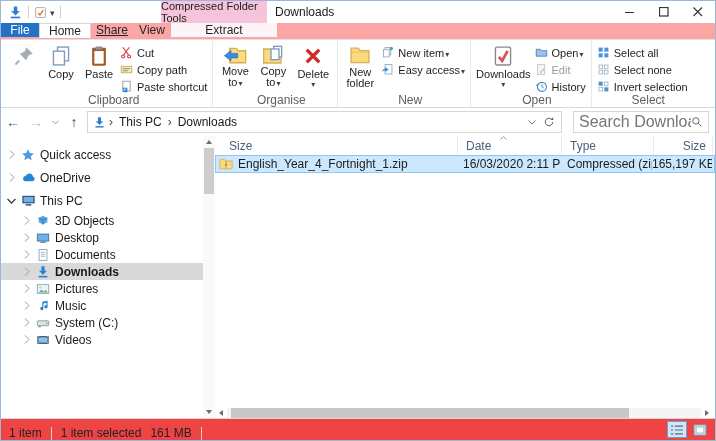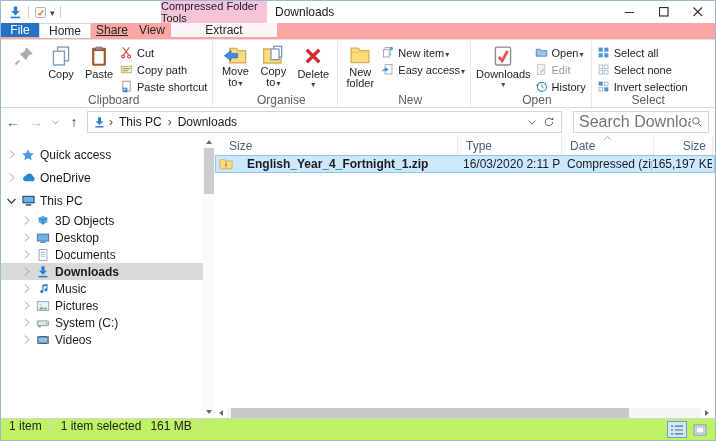--- a/index.html
+++ b/index.html
@@ -92,32 +92,32 @@
   .fl-header { display:grid; grid-template-columns:242px 104px 92px 60px; height:19px; align-items:center;
                color:#4a617f; font-size:12px; }
   .hc { position:relative; height:100%; display:flex; align-items:center; padding-left:14px; }
   .hc.date, .hc.type { border-left:1px solid #ececec; padding-left:8px; }
   .hc.size { border-left:1px solid #ececec; border-right:1px solid #ececec; justify-content:flex-end; padding:0 6px 0 0; }
   .sort-caret { position:absolute; top:0; left:42px; line-height:5px; }
 
   .fl-row { display:grid; grid-template-columns:240px 104px 92px 60px; height:18px; align-items:center;
             font-size:12px; color:#1c1c1c; background:#cce8ff; border:1px solid #8fc6f2; }
   .cell { overflow:hidden; white-space:nowrap; }
-  .cell.name { display:flex; align-items:center; gap:14px; padding-left:3px; font-weight:bold; }
+  .cell.name { display:flex; align-items:center; gap:5px; padding-left:3px; font-weight:normal; }
   .cell.date, .cell.type { padding-left:7px; }
   .cell.size { text-align:right; padding-right:6px; }
 
   .hscroll { position:absolute; left:0; right:2px; bottom:0; height:10px; display:flex; align-items:center; }
   .harrow { width:12px; height:10px; display:flex; align-items:center; justify-content:center; }
   .htrack { flex:1; height:10px; position:relative; background:#f5f5f5; }
   .hthumb { position:absolute; left:4px; top:0; height:10px; width:84%; background:#c8c8c8; }
 
   
-  .statusbar { flex:0 0 22px; border-top:1px solid #d6d6d6; display:flex; align-items:flex-start;
-               padding:0 8px; gap:9px; font-size:12px; color:#222; position:relative; background:#bef264; }
+  .statusbar { flex:0 0 22px; border-top:1px solid #d6d6d6; display:flex; align-items:flex-end;
+               padding:0 8px; gap:9px; font-size:12px; color:#222; position:relative; background:#ef4444; }
   .sb-sep { width:1px; height:13px; background:#d4d4d4; }
   .viewbtns { position:absolute; right:5px; top:2px; display:flex; gap:3px; }
   .viewbtn { width:20px; height:17px; display:flex; align-items:center; justify-content:center; border:1px solid transparent; }
   .viewbtn.active { border-color:#66a0da; background:#d3e6f8; }
 
   svg { display:block; }
 </style>
 </head>
 <body>
 
@@ -533,48 +533,48 @@
           </span>
         <span class="slabel" style="font-weight:bold;">Downloads</span>
       </div>
       <div class="side-item child">
         <span class="chev">
             <svg width="6" height="9" viewBox="0 0 6 9">
               <path d="M1 0.5l4 4-4 4" stroke="#9a9a9a" fill="none"></path>
             </svg>
           </span>
         <span class="sicon">
-            <svg width="13" height="13" viewBox="0 0 16 16">
-              <path d="M6.5 3.5L13 2v7.6a2 2 0 11-1.4-1.9V4.5L7.9 5.6v6.2a2 2 0 11-1.4-1.9z" fill="#2f7fd0"></path>
-            </svg>
-          </span>
-        <span class="slabel">Music</span>
-      </div>
-      <div class="side-item child">
-        <span class="chev">
-            <svg width="6" height="9" viewBox="0 0 6 9">
-              <path d="M1 0.5l4 4-4 4" stroke="#9a9a9a" fill="none"></path>
-            </svg>
-          </span>
-        <span class="sicon">
             <svg width="14" height="14" viewBox="0 0 16 16">
               <rect x="1.5" y="3" width="13" height="10" fill="#eaf3fb" stroke="#7ba7cc"></rect>
               <circle cx="5" cy="6.3" r="1.2" fill="#f0c040"></circle>
               <path d="M3 12l3.4-3.4 2.4 2.4 2-2 2.7 3z" fill="#6fae6f"></path>
             </svg>
           </span>
         <span class="slabel">Pictures</span>
       </div>
       <div class="side-item child">
         <span class="chev">
             <svg width="6" height="9" viewBox="0 0 6 9">
               <path d="M1 0.5l4 4-4 4" stroke="#9a9a9a" fill="none"></path>
             </svg>
           </span>
         <span class="sicon">
+            <svg width="13" height="13" viewBox="0 0 16 16">
+              <path d="M6.5 3.5L13 2v7.6a2 2 0 11-1.4-1.9V4.5L7.9 5.6v6.2a2 2 0 11-1.4-1.9z" fill="#2f7fd0"></path>
+            </svg>
+          </span>
+        <span class="slabel">Music</span>
+      </div>
+      <div class="side-item child">
+        <span class="chev">
+            <svg width="6" height="9" viewBox="0 0 6 9">
+              <path d="M1 0.5l4 4-4 4" stroke="#9a9a9a" fill="none"></path>
+            </svg>
+          </span>
+        <span class="sicon">
             <svg width="14" height="14" viewBox="0 0 16 16">
               <rect x="1.5" y="5.5" width="13" height="5.5" rx="0.8" fill="#dde3e8" stroke="#8b959e"></rect>
               <circle cx="12.3" cy="8.2" r="0.9" fill="#59a839"></circle>
               <rect x="2.5" y="11.5" width="3" height="1.4" fill="#8b959e"></rect>
             </svg>
           </span>
         <span class="slabel">System (C:)</span>
       </div>
       <div class="side-item child">
         <span class="chev">
@@ -599,29 +599,29 @@
         </span>
       <span class="sthumb"></span>
       <span class="sarrow down">
           <span class="tri-down"></span>
         </span>
     </div>
 
     <div class="filepane">
       <div class="fl-header">
         <div class="hc name">Size</div>
-        <div class="hc type">Type</div>
         <div class="hc date">
           <span class="sort-caret">
               <svg width="7" height="4" viewBox="0 0 7 4">
                 <path d="M0.5 3.5L3.5 0.5l3 3" stroke="#9a9a9a" fill="none"></path>
               </svg>
             </span>
           <span>Date</span>
         </div>
+        <div class="hc type">Type</div>
         <div class="hc size">Size</div>
       </div>
 
       <div class="fl-row">
         <div class="cell name">
           <span>
             <svg width="14" height="14" viewBox="0 0 16 16">
                 <path d="M1 3h5.5l1.2 1.6H15v8.9H1z" fill="#fbdb7e" stroke="#d9ae54"></path>
                 <path d="M8 4.8v8.4" stroke="#8a6d2f" stroke-dasharray="1.4 1"></path>
                 <rect x="7.2" y="8" width="1.6" height="1.8" fill="#8a6d2f"></rect>

